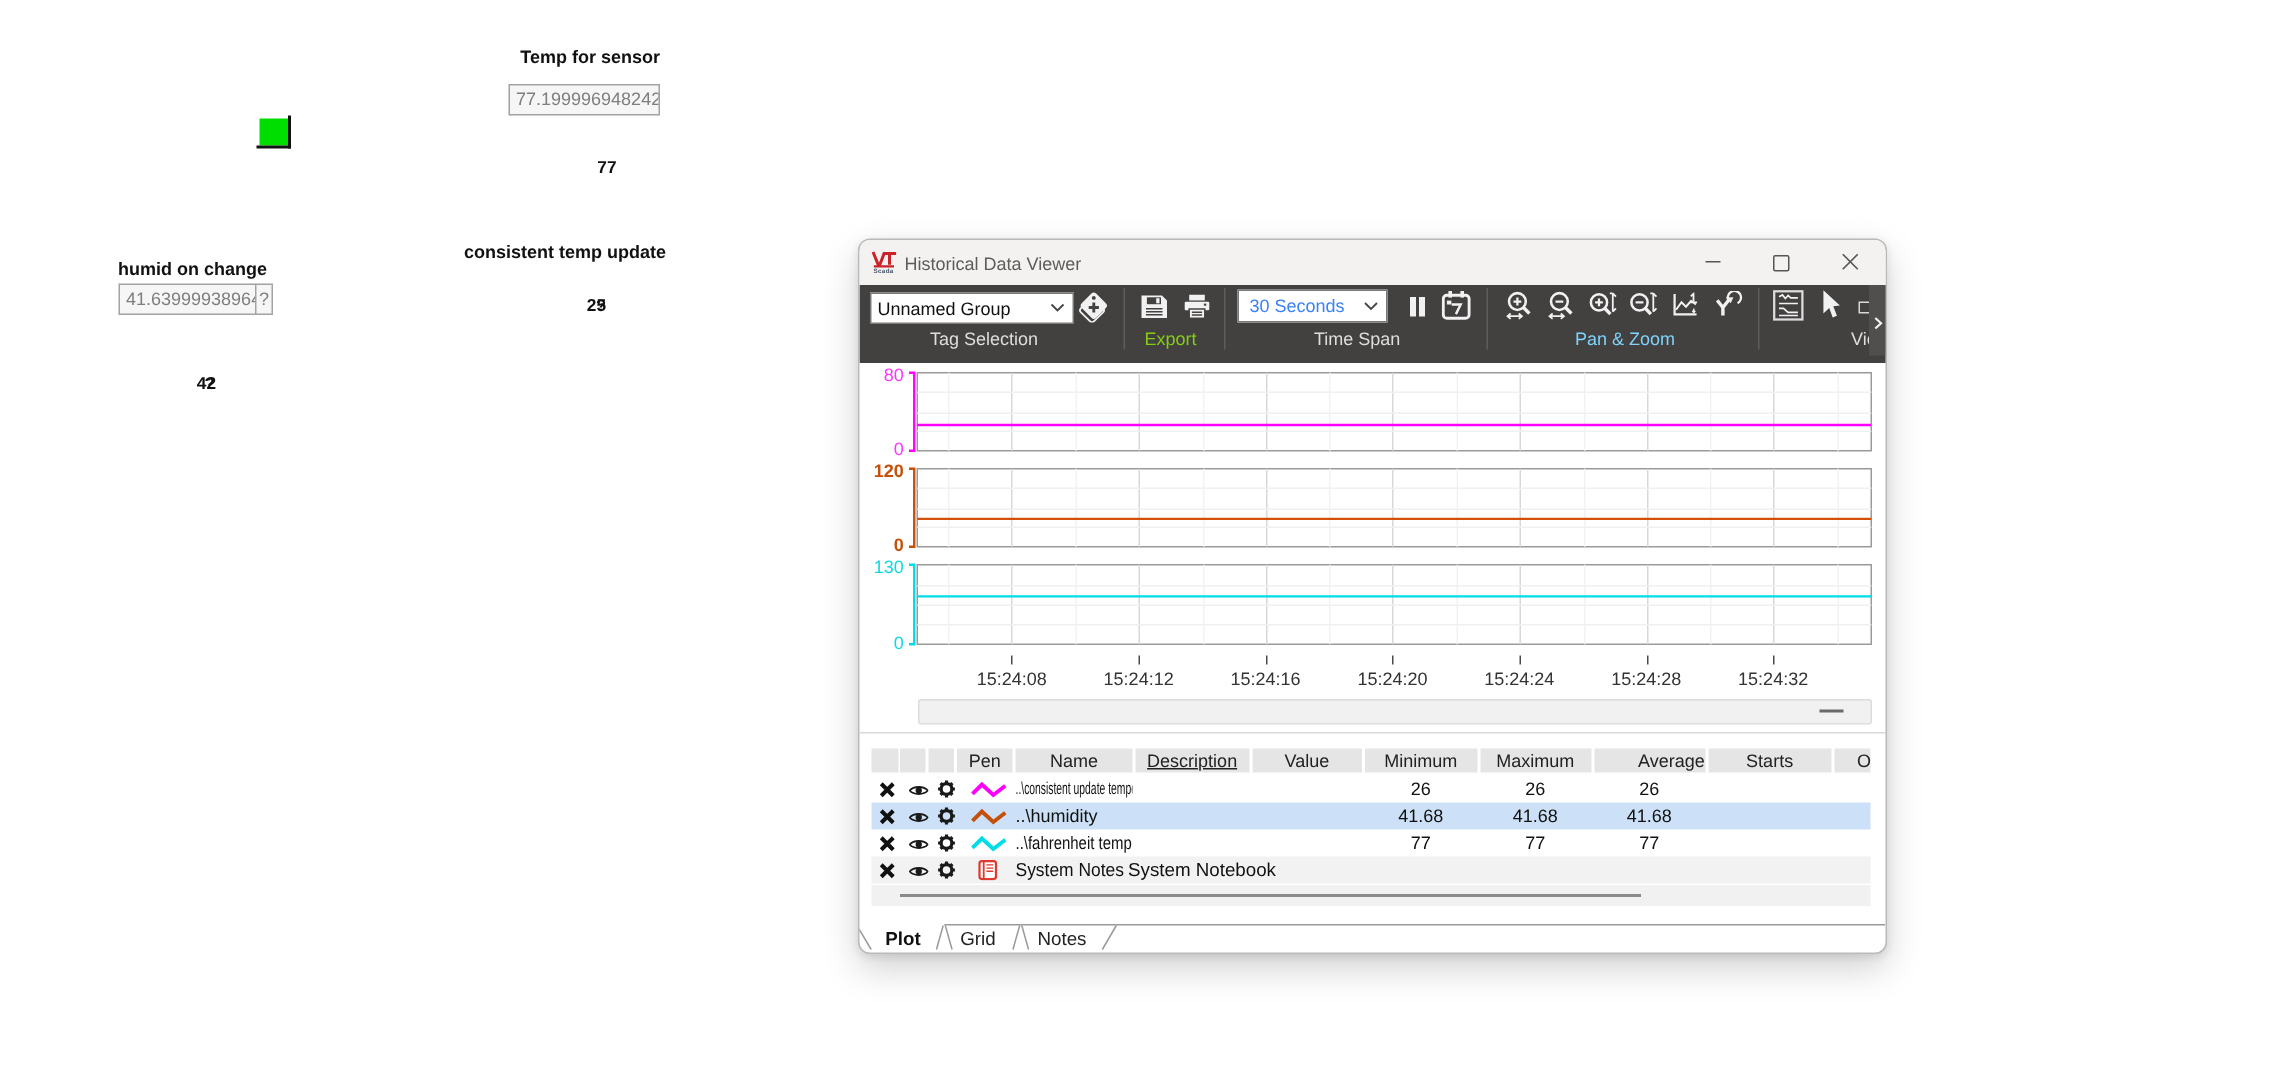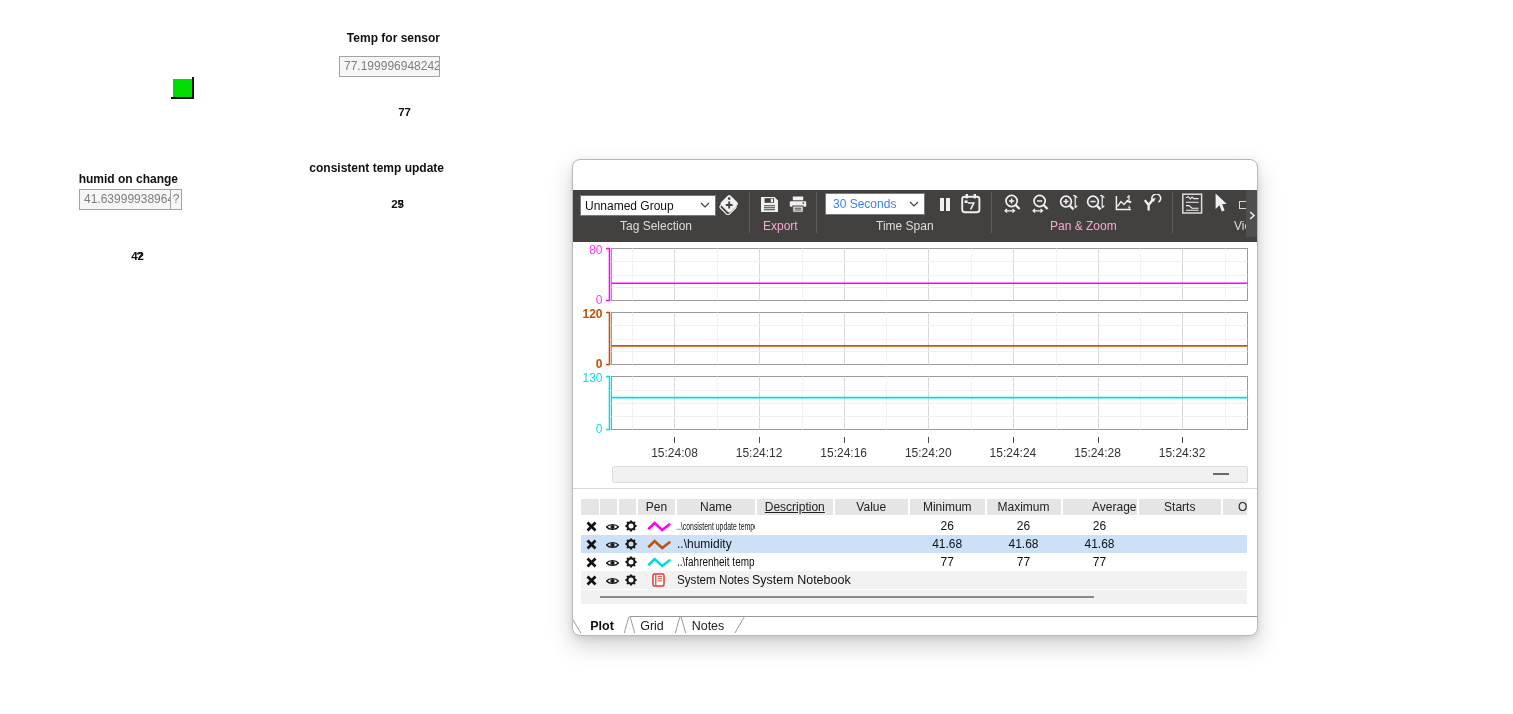--- a/index.html
+++ b/index.html
@@ -32,20 +32,34 @@
   <div class="abs blbl" style="left:135px;top:250px;width:8px;font-size:11px;">?</div>
 
   <div class="abs blbl" style="left:309px;top:161px;width:135px;">consistent temp update</div>
   <div class="abs blbl" style="left:364px;top:198px;width:40px;font-size:11.5px;">25</div>
   <div class="abs blbl" style="left:396px;top:198px;width:8px;font-size:11px;">?</div>
 
   <div class="abs" id="win" style="left:572px;top:159px;width:684px;height:475px;background:#fff;
        border:1px solid #b9b9b9;border-radius:8px;overflow:hidden;
        box-shadow:0 10px 24px rgba(0,0,0,0.18),0 2px 6px rgba(0,0,0,0.10);">
 
+    <div class="abs" style="left:0;top:0;width:685px;height:30px;background:#f3f2f1;">
+      <svg class="abs" style="left:8px;top:7px;" width="18" height="15" viewBox="0 0 18 15">
+        <path d="M1,1 L4.5,9.5 L5.5,9.5 L8.6,1.6" stroke="#cb2128" stroke-width="2" fill="none"></path>
+        <path d="M7.6,2 L16.4,2 M12,2 L12,9.5" stroke="#cb2128" stroke-width="2" fill="none"></path>
+        <path d="M1.6,10.6 L15,10.6" stroke="#cb2128" stroke-width="1.4"></path>
+        <text x="1.4" y="15" font-family="Liberation Sans" font-size="4.2" font-weight="bold" fill="#45546a" letter-spacing="0.2">Scada</text>
+      </svg>
+      <div class="abs" style="left:30px;top:9px;font-size:12px;color:#5c5c5c;white-space:nowrap;">Historical Data Viewer</div>
+      <div class="abs" style="left:564px;top:14px;width:10px;height:1px;background:#555;"></div>
+      <div class="abs" style="left:609px;top:9.5px;width:9px;height:9px;border:1px solid #555;border-radius:1.5px;"></div>
+      <svg class="abs" style="left:655px;top:9px;" width="11" height="11" viewBox="0 0 11 11">
+        <path d="M0.5,0.5 L10.5,10.5 M10.5,0.5 L0.5,10.5" stroke="#555" stroke-width="1.1" fill="none"></path>
+      </svg>
+    </div>
 
     <div class="abs" style="left:0;top:30px;width:685px;height:52px;background:#434140;overflow:hidden;">
 
       <div class="abs" style="left:7px;top:5px;width:134px;height:19px;background:#fff;border:1px solid #7a7a7a;">
         <div class="abs" style="left:4px;top:2.5px;font-size:12px;color:#111;">Unnamed Group</div>
         <svg class="abs" style="left:119px;top:6px;" width="10" height="7">
             <path d="M1,1 L5,5 L9,1" stroke="#444" stroke-width="1.2" fill="none"></path>
           </svg>
       </div>
       <svg class="abs" style="left:145px;top:4px;" width="22" height="21" viewBox="0 0 22 21">
@@ -68,21 +82,21 @@
         <path d="M4,9.8 L15,9.8 M4,11.8 L15,11.8 M4,13.8 L15,13.8" stroke="#434140" stroke-width="1.1"></path>
       </svg>
       <svg class="abs" style="left:216px;top:6px;" width="18" height="17" viewBox="0 0 18 17">
         <rect x="3.8" y="0.5" width="10.4" height="3.8" fill="#f1f1f1"></rect>
         <rect x="0.8" y="5.2" width="16.4" height="5.6" rx="0.8" fill="#f1f1f1"></rect>
         <rect x="13.6" y="6.4" width="1.6" height="1.4" fill="#434140"></rect>
         <rect x="3.8" y="10" width="10.4" height="6.2" fill="#f1f1f1" stroke="#434140" stroke-width="1"></rect>
         <path d="M5.6,12.2 L12.4,12.2 M5.6,14 L12.4,14" stroke="#434140" stroke-width="1"></path>
       </svg>
       <div class="abs" style="left:243px;top:2px;width:1px;height:41px;background:#5d5d5d;"></div>
-      <div class="abs" style="left:190px;top:29px;font-size:12px;color:#f9a8d4;text-align:center;">Export</div>
+      <div class="abs" style="left:190px;top:29px;font-size:12px;color:#84cc16;text-align:center;">Export</div>
 
       <div class="abs" style="left:252px;top:3px;width:98px;height:20px;background:#fff;border:1px solid #7a7a7a;">
         <div class="abs" style="left:7px;top:3px;font-size:12px;color:#3b82f6;">30 Seconds</div>
         <svg class="abs" style="left:83px;top:7px;" width="10" height="7">
             <path d="M1,1 L5,5 L9,1" stroke="#444" stroke-width="1.2" fill="none"></path>
           </svg>
       </div>
       <div class="abs" style="left:367px;top:8px;width:3.5px;height:13px;background:#f1f1f1;"></div>
       <div class="abs" style="left:373px;top:8px;width:3.5px;height:13px;background:#f1f1f1;"></div>
       <svg class="abs" style="left:388px;top:4px;" width="20" height="20" viewBox="0 0 20 20">
@@ -124,21 +138,21 @@
         <path d="M2.4,11.5 L6,6.5 L9,9.5 L12.4,5.5 L15.6,8" stroke="#f1f1f1" stroke-width="1.3" fill="none"></path>
         <path d="M12.2,2.6 L14,0.8 L14,6.6 M11.6,6.6 L16.4,6.6" stroke="#f1f1f1" stroke-width="1.2" fill="none"></path>
         <path d="M14.2,10.6 L14.2,13.4 M14.2,13.4 L13.2,12.2 M14.2,13.4 L15.2,12.2" stroke="#f1f1f1" stroke-width="0.9" fill="none"></path>
       </svg>
       <svg class="abs" style="left:571px;top:4px;" width="18" height="19" viewBox="0 0 18 19">
         <path d="M0.8,6.2 L4.6,11 M8.4,6.2 L4.6,11 M4.6,11 L4.6,16.4" stroke="#f1f1f1" stroke-width="2.3" fill="none"></path>
         <path d="M8.6,6.8 A4.4,4.4 0 1 1 14.4,8.2" stroke="#f1f1f1" stroke-width="1.5" fill="none"></path>
         <path d="M6.6,4.4 L9.8,8.1 L11.6,4.2 Z" fill="#f1f1f1"></path>
       </svg>
       <div class="abs" style="left:599px;top:2px;width:1px;height:41px;background:#5d5d5d;"></div>
-      <div class="abs" style="left:477px;top:29px;font-size:12px;color:#f9a8d4;">Pan &amp; Zoom</div>
+      <div class="abs" style="left:477px;top:29px;font-size:12px;color:#7dd3fc;">Pan &amp; Zoom</div>
 
       <svg class="abs" style="left:607px;top:1.5px;" width="24" height="23" viewBox="0 0 24 23">
         <rect x="2.8" y="2.2" width="18.8" height="18.8" fill="none" stroke="#dddddd" stroke-width="1.5"></rect>
         <path d="M6,10.3 L18.6,10.3 M6,5.8 L8.3,4.6 L10.2,7 L12.1,5 L13.8,6.6 L18.6,6.6" stroke="#f1f1f1" stroke-width="1.1" fill="none"></path>
         <path d="M6,18.3 L18.6,18.3 M6,13.6 L9,13.6 L12,16.2 L18.6,16.2" stroke="#f1f1f1" stroke-width="1.1" fill="none"></path>
       </svg>
       <svg class="abs" style="left:640px;top:3px;" width="15" height="20" viewBox="0 0 15 20">
         <path d="M2.6,0.5 L2.6,16 L6.5,12.3 L8.8,18.6 L11.6,17.5 L9.2,11.2 L13.6,10.7 Z" fill="#f1f1f1"></path>
       </svg>
       <div class="abs" style="left:666px;top:11px;width:7px;height:6px;border:1.3px solid #d8d8d8;"></div>

